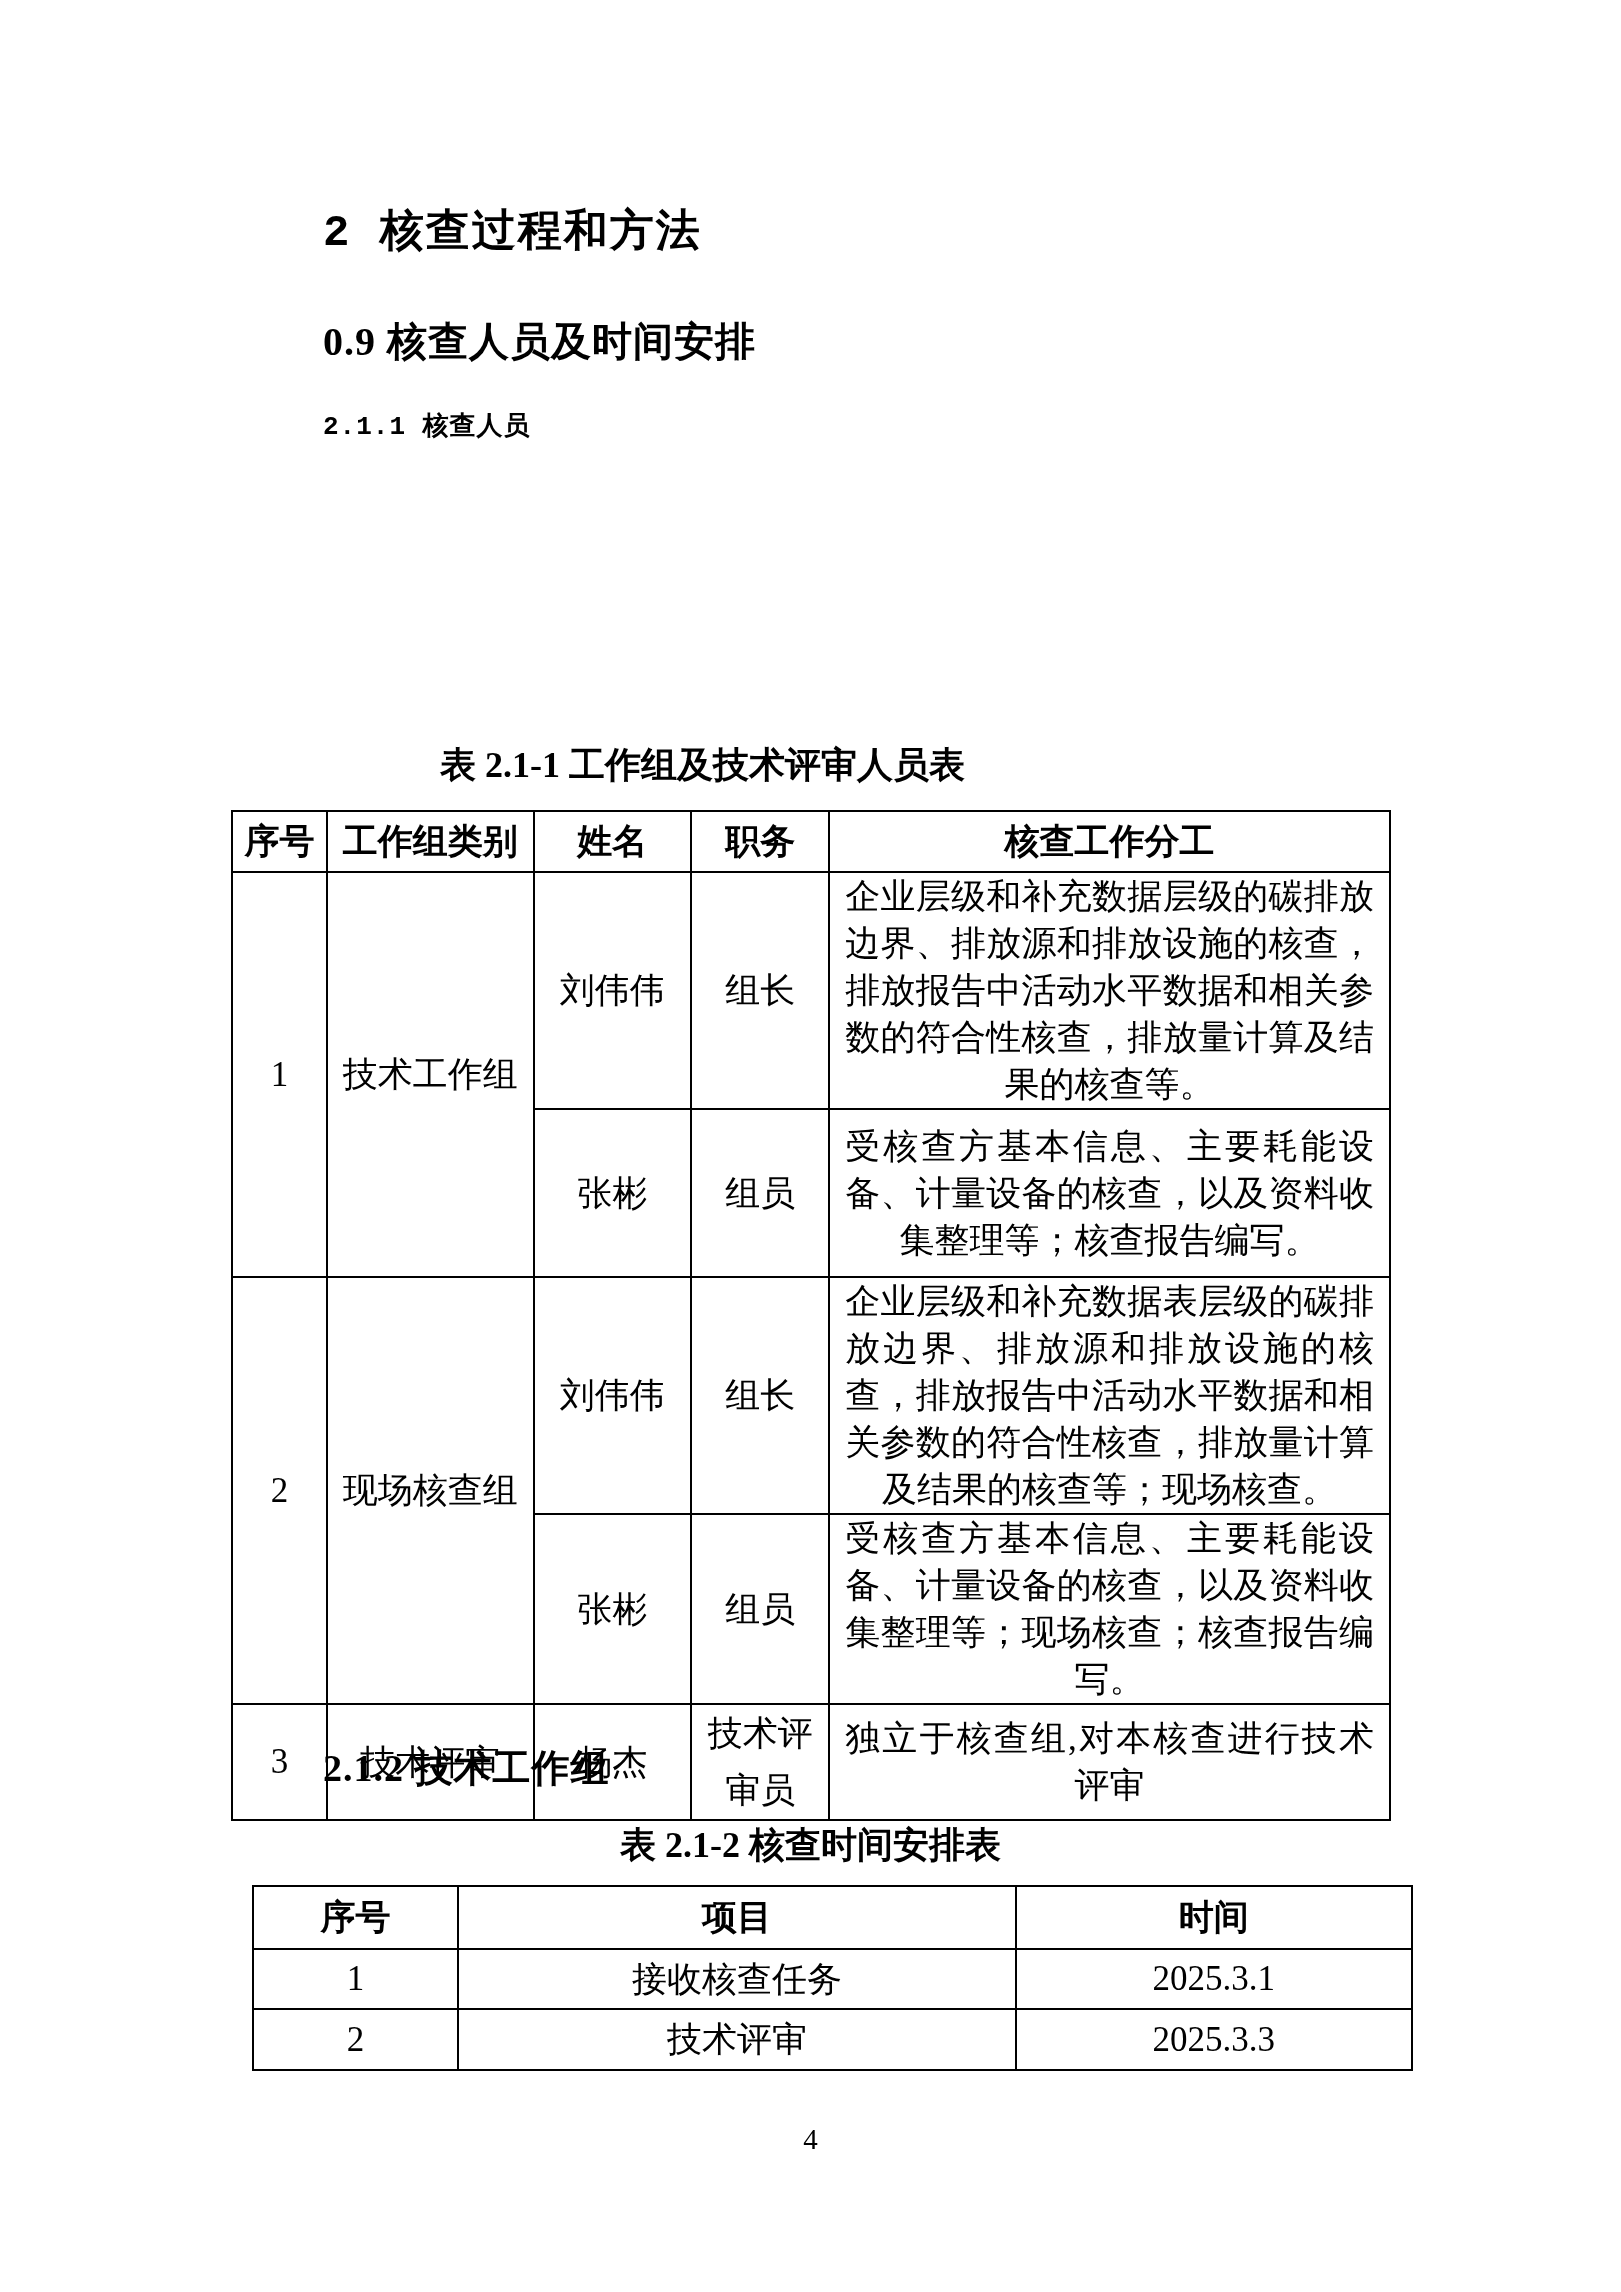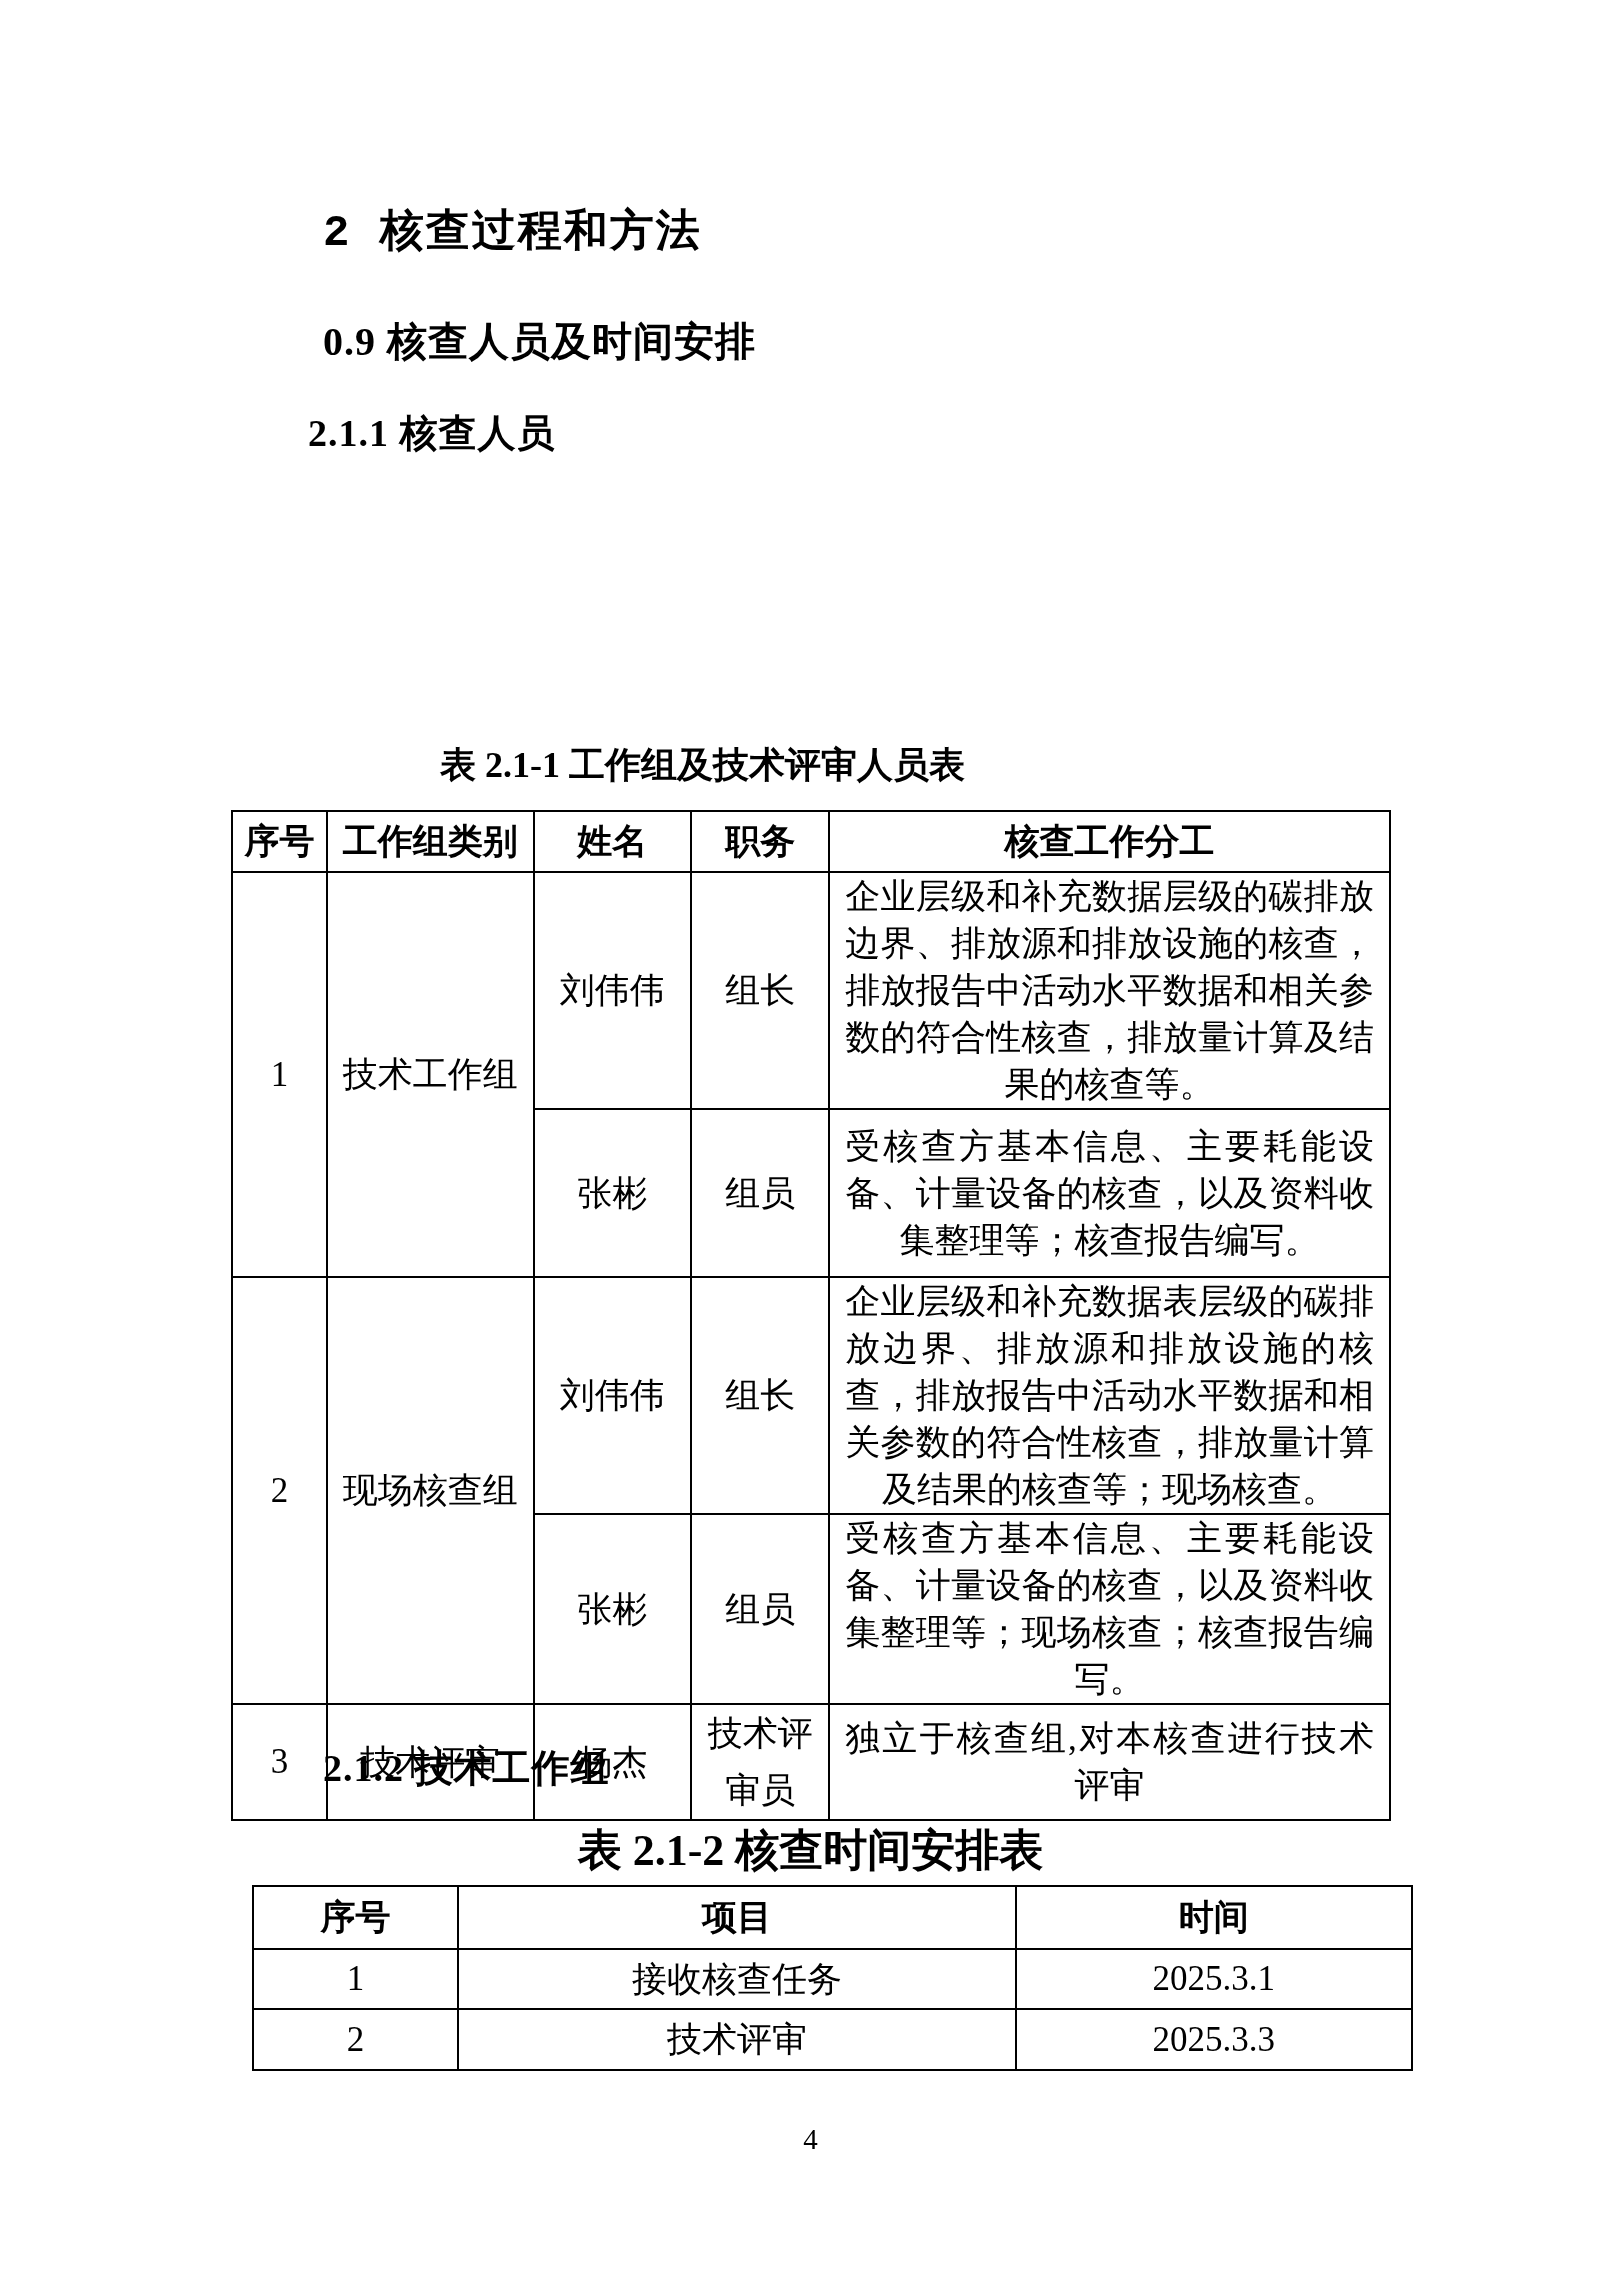--- a/index.html
+++ b/index.html
@@ -23,23 +23,24 @@
     font-family: Liberation Mono, monospace;
   }
   .h2 {
     position: absolute;
     left: 323px; top: 314px;
     font-size: 40px; font-weight: bold;
     letter-spacing: 1px;
   }
   .h3 {
     position: absolute;
-    left: 308px; top: 408px;
-    font-size: 38px; font-weight: bold;
+    left: 323px; top: 408px;
+    font-size: 26px; font-weight: bold;
     letter-spacing: 1px;
+    font-family: Liberation Mono, monospace;
   }
   .body-paragraph {
     position: absolute;
     left: 245px; top: 482px;
     width: 1137px;
     font-size: 36px;
     line-height: 93px;
     text-align: justify;
     text-indent: 74px;
   }
@@ -76,21 +77,21 @@
     position: absolute;
     left: 323px; top: 1743px;
     font-size: 38px; font-weight: bold;
     letter-spacing: 1px;
   }
   .table-caption2 {
     position: absolute;
     left: 0; top: 1821px;
     width: 1621px;
     text-align: center;
-    font-size: 44px; font-weight: bold;
+    font-size: 36px; font-weight: bold;
   }
   .timetable {
     position: absolute;
     left: 252px; top: 1885px;
     width: 1161px;
     border-collapse: collapse;
     table-layout: fixed;
     font-size: 35px;
   }
   .timetable td, .timetable th {

